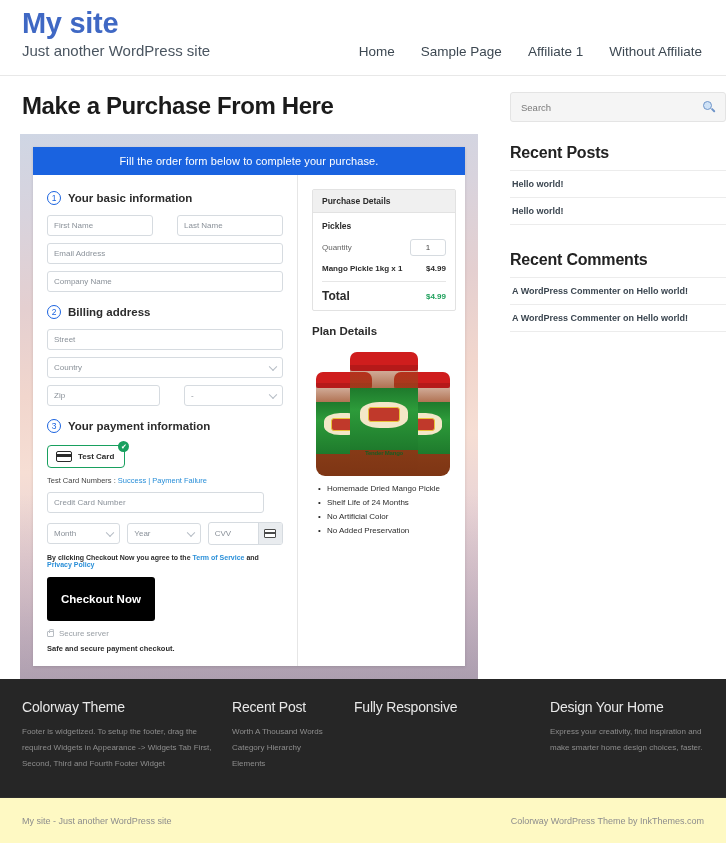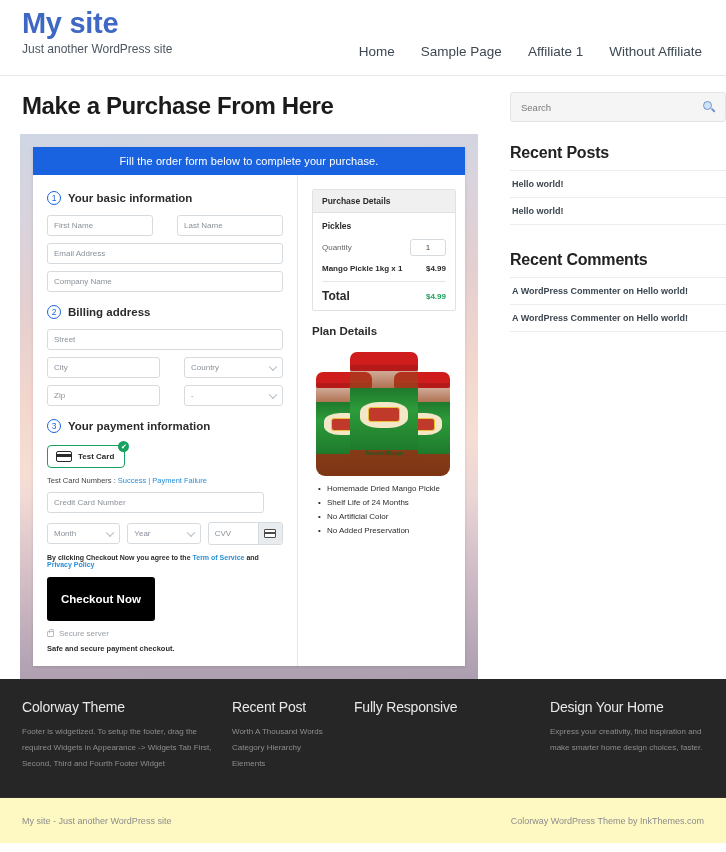--- a/index.html
+++ b/index.html
@@ -24,21 +24,21 @@
   }
   .brand { padding-top: 8px; }
   .brand-title {
     font-size: 29px;
     font-weight: bold;
     color: #3f68c4;
     line-height: 1.05;
     letter-spacing: -0.3px;
   }
   .brand-tagline {
-    font-size: 12px;
+    font-size: 15px;
     color: #4a5560;
     margin-top: 4px;
   }
   .main-nav {
     margin-left: auto;
     display: flex;
     align-items: center;
     gap: 26px;
     padding-top: 44px;
     padding-right: 2px;
@@ -387,21 +387,20 @@
             <div class="fld mb7">Email Address</div>
             <div class="fld" style="margin-bottom:13px">Company Name</div>
 
             <div class="step-head">
               <span class="step-num">2</span>
               <span class="step-title">Billing address</span>
             </div>
 
             <div class="fld mb7">Street</div>
             <div class="row2">
-              <div class="fld">City</div>
               <div class="sel">
                 <div class="fld">
                     <span>Country</span>
                   </div>
                 <span class="caret"></span>
               </div>
             </div>
             <div class="row2" style="margin-bottom:13px">
               <div class="fld">Zip</div>
               <div class="sel">

